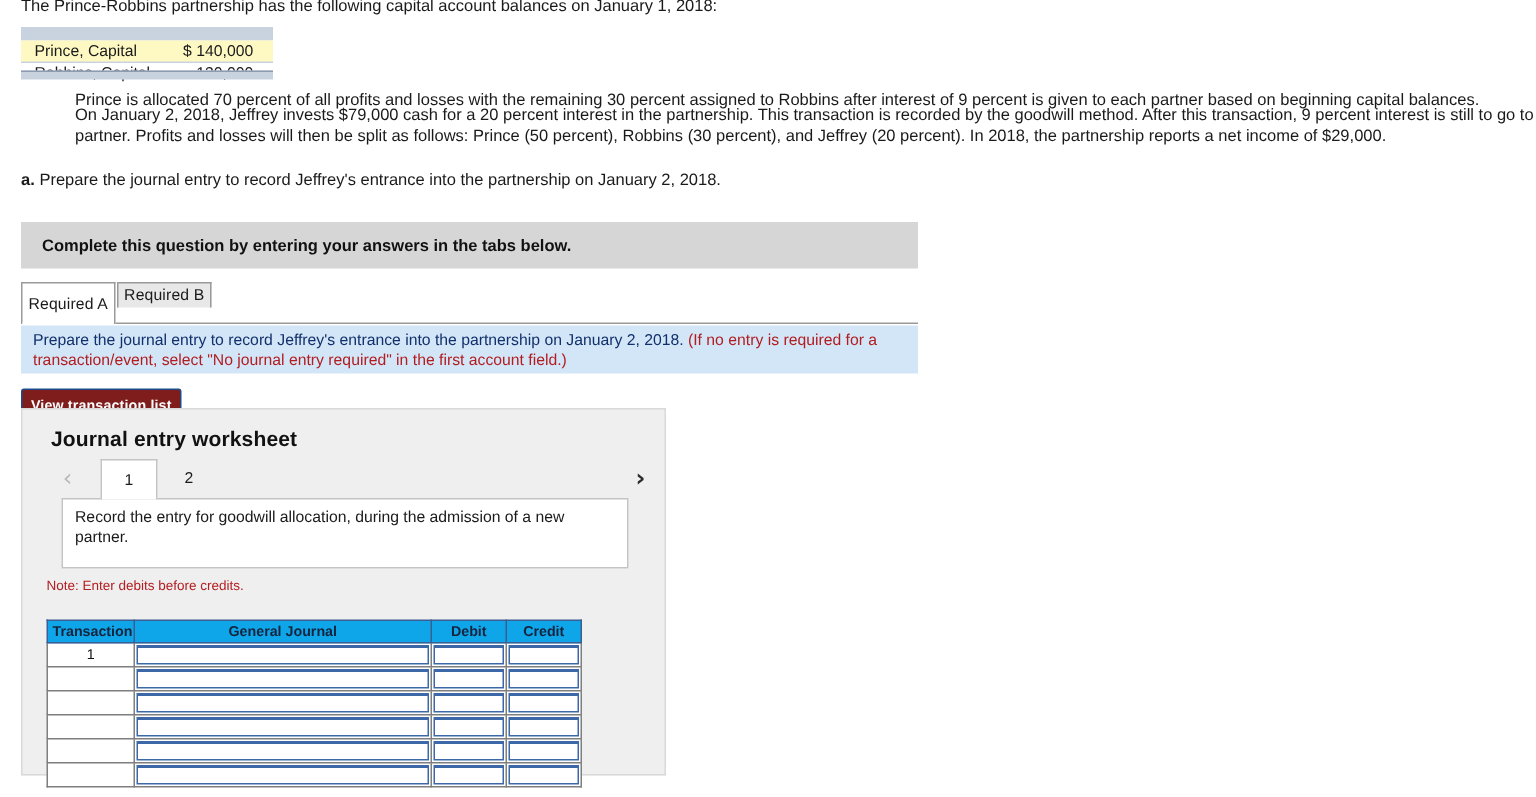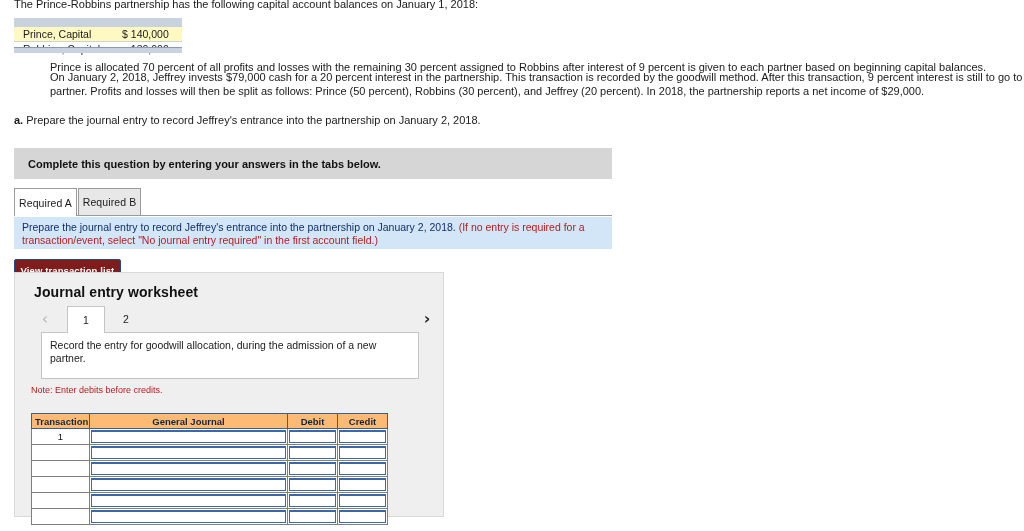--- a/index.html
+++ b/index.html
@@ -116,21 +116,21 @@
   .tabstrip {
     position: absolute;
     left: 14px;
     top: 188px;
     width: 598px;
     height: 28px;
   }
   .tabstrip .tab {
     position: absolute;
     top: 0;
-    height: 27px;
+    height: 17px;
     box-sizing: border-box;
     font-size: 10.5px;
     color: #1a1a1a;
     display: flex;
     align-items: center;
     justify-content: center;
     border: 1px solid #9a9a9a;
     border-bottom: none;
     cursor: pointer;
     letter-spacing: 0.1px;
@@ -295,21 +295,21 @@
   .jtable {
     position: absolute;
     left: 16px;
     top: 140px;
     width: 356px;
     border-collapse: collapse;
     table-layout: fixed;
     font-size: 9.5px;
   }
   .jtable th {
-    background: #fdba74;
+    background: #0ea5e9;
     color: #15243d;
     font-weight: bold;
     font-size: 9.5px;
     height: 14px;
     padding: 0 3px;
     border: 1px solid #3a5f93;
     text-align: center;
     white-space: nowrap;
   }
   .jtable td {

